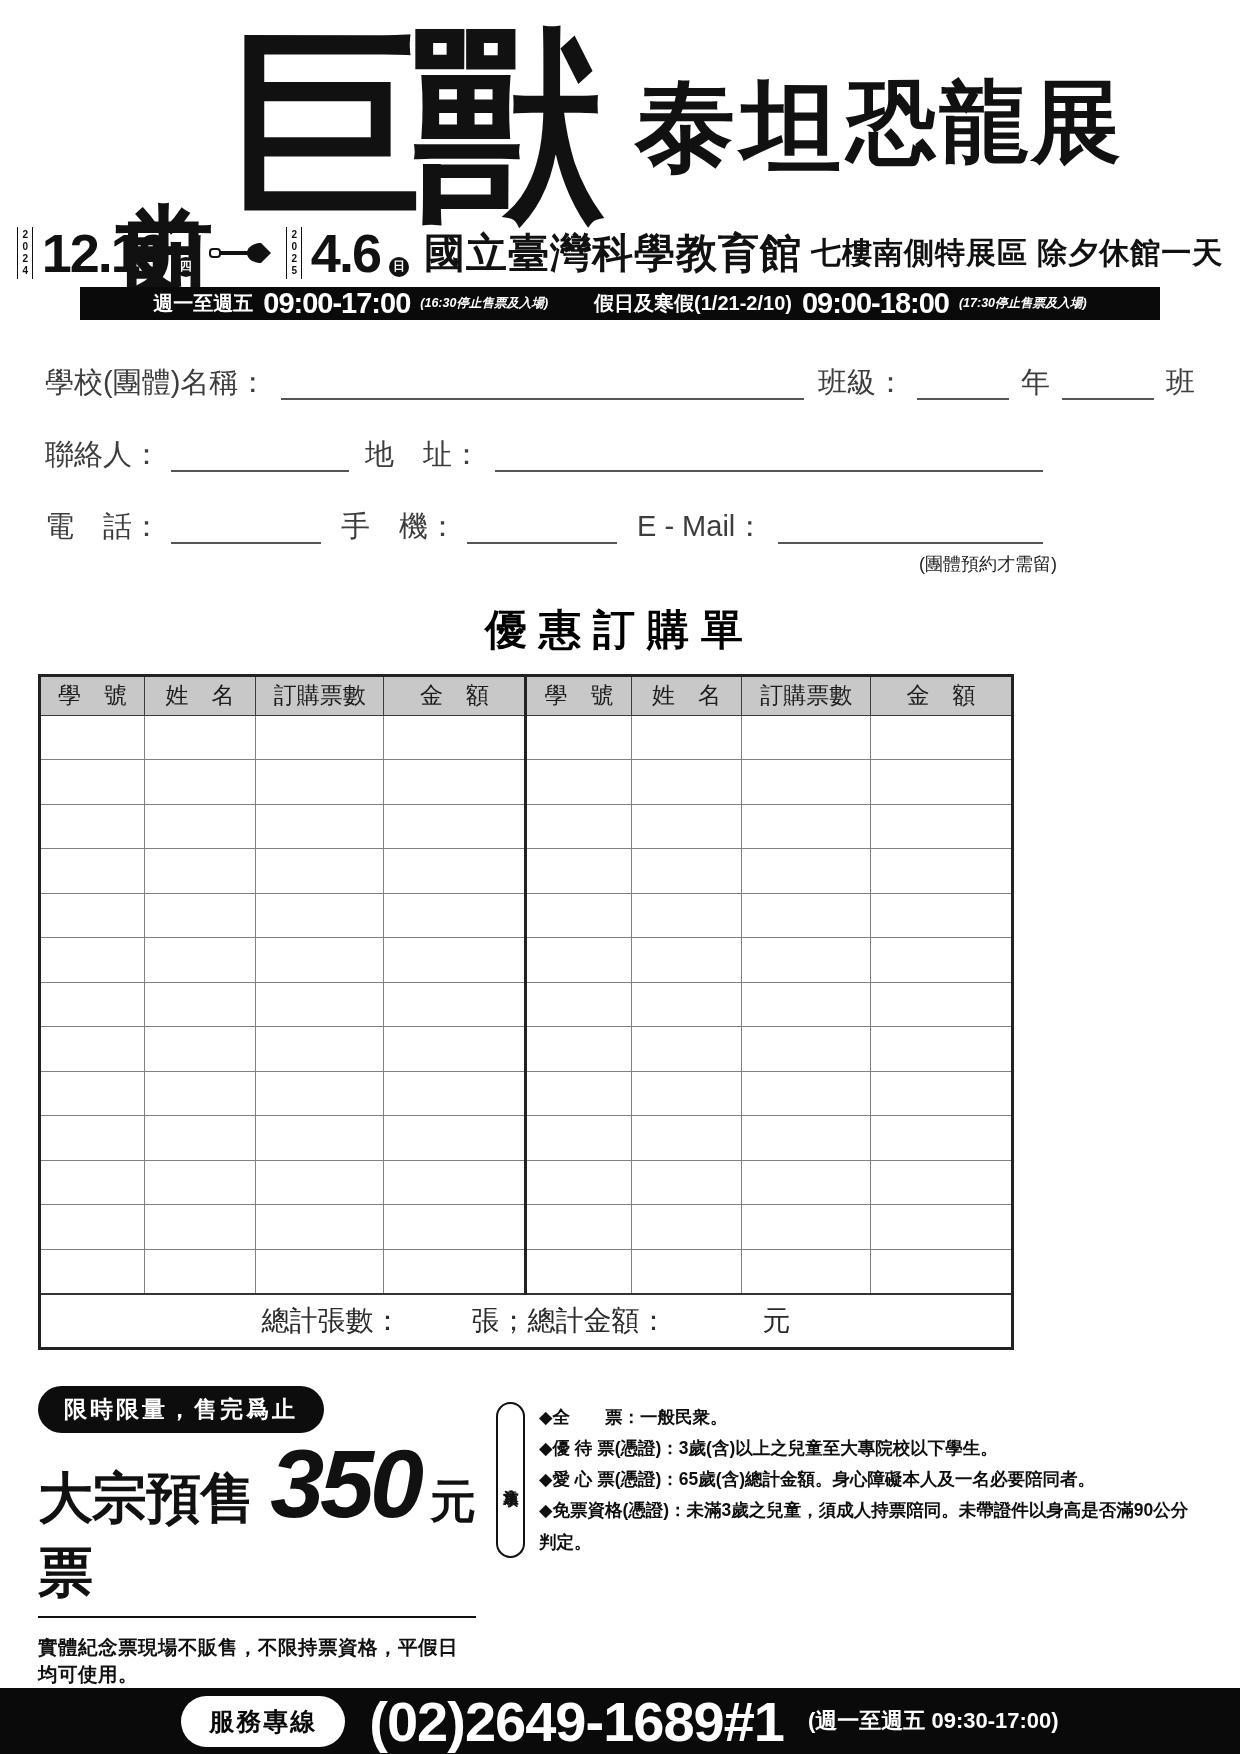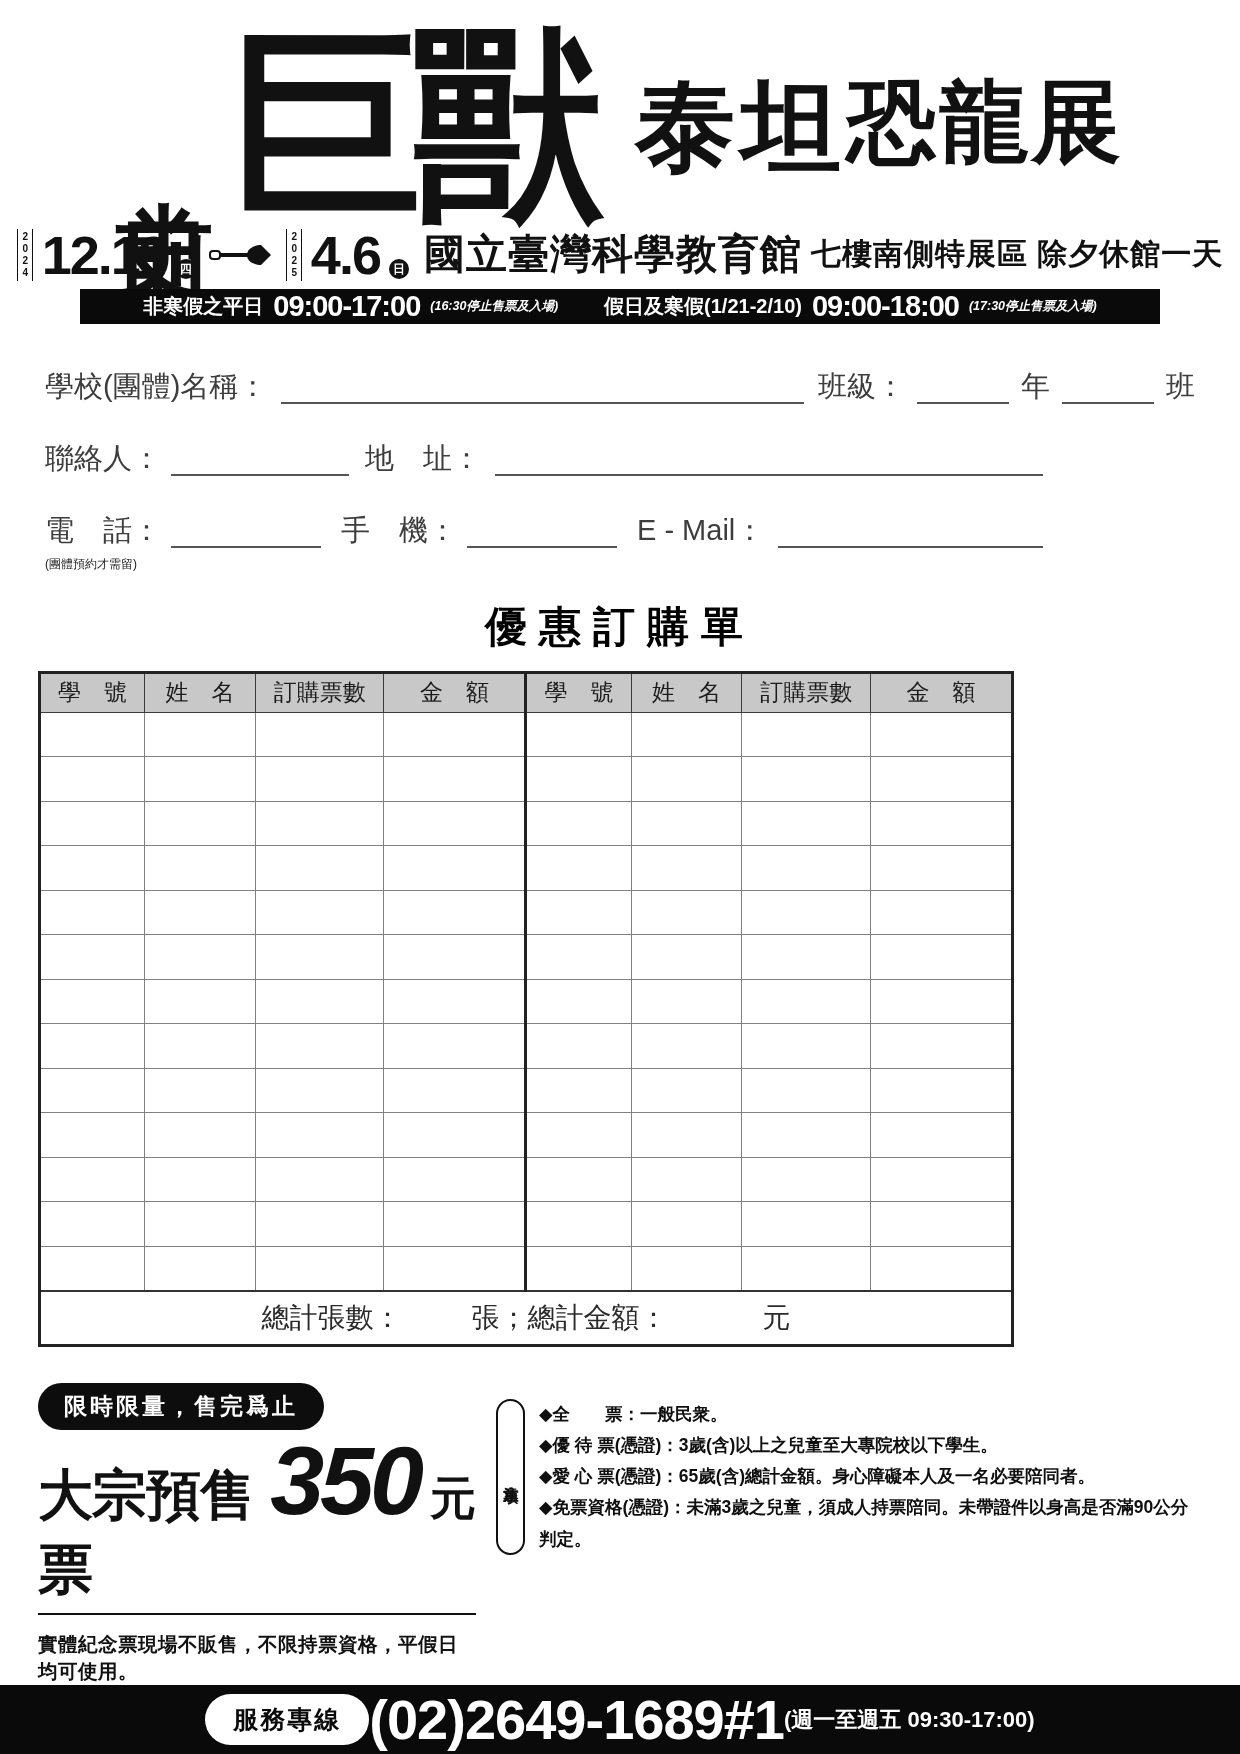--- a/index.html
+++ b/index.html
@@ -41,21 +41,21 @@
   
   .form { margin: 38px 45px 0; font-size: 29px; color: #3d3d3d; }
   .form-line { display: flex; align-items: flex-end; margin-bottom: 30px; height: 42px; }
   .f-label { white-space: nowrap; line-height: 1.2; }
   .blank { border-bottom: 2.5px solid #555; height: 36px; display: inline-block; }
   .grow { flex: 1 1 auto; margin: 0 14px; }
   .w-class { width: 92px; margin: 0 12px; }
   .w-contact { width: 178px; margin: 0 16px 0 10px; }
   .w-phone { width: 150px; margin: 0 20px 0 10px; }
   .pad-r { padding-right: 138px; }
-  .email-note { padding-right: 138px; font-size: 12px; color: #222; font-weight: 500; margin-top: -22px; }
+  .email-note { text-align: right; padding-right: 138px; font-size: 18px; color: #222; font-weight: 500; margin-top: -22px; }
 
   
   .order-title { margin: 26px auto 16px; text-align: center; font-size: 42px; font-weight: 800; letter-spacing: 12px; color: #000; }
   .order-table { width: 976px; margin: 0 38px; border-collapse: collapse; table-layout: fixed;
                  border: 3px solid #222; }
   .order-table th { background: #c8c8c8; border: 1px solid #3c3c3c; height: 40px; font-size: 23px; font-weight: 500; color: #1c1c1c; }
   .order-table td { border: 1px solid #808080; height: 44.5px; }
   .order-table th:nth-child(5), .order-table td:nth-child(5) { border-left: 3px solid #222; }
   .order-table tfoot td { border: none; border-top: 2.5px solid #333; height: 55px;
                           text-align: center; font-size: 28px; color: #2b2b2b; }
@@ -79,21 +79,21 @@
   .pt-label { font-size: 31px; font-weight: 900; }
   .pt-value { font-size: 35px; font-weight: 900; margin-left: 7px; letter-spacing: -1px; }
   .price-item { display: inline-flex; align-items: baseline; }
   .notes-row { display: flex; gap: 14px; margin-top: 12px; align-items: stretch; }
   .notice-capsule { writing-mode: vertical-rl; text-orientation: upright; border: 2.5px solid #111; border-radius: 20px;
                     font-size: 15px; font-weight: 800; padding: 8px 3px; letter-spacing: 2px; align-self: stretch;
                     display: flex; align-items: center; justify-content: center; }
   .notes-list { list-style: none; font-size: 17.5px; font-weight: 700; line-height: 1.78; color: #0f0f0f; }
 
   
-  .hotline { margin-top: auto; height: 97px; background: #0a0a0a; display: flex; justify-content: center; align-items: center; }
+  .hotline { margin-top: auto; height: 97px; background: #0a0a0a; display: flex; justify-content: center; align-items: center; gap: 24px; }
   .hotline-pill { background: #fff; color: #0a0a0a; font-size: 25px; font-weight: 800; padding: 9px 28px; border-radius: 999px; letter-spacing: 2px; }
   .hotline-phone { color: #fff; font-size: 56px; font-weight: 900; letter-spacing: -1px; }
   .hotline-hours { color: #fff; font-size: 22px; font-weight: 700; }
 </style>
 </head>
 <body>
 
 <div class="page">
 
   <header class="logo">
@@ -117,21 +117,21 @@
       </svg>
     </span>
     <span class="year">2025</span>
     <span class="bigdate">4.6</span>
     <span class="daydot">日</span>
     <span class="venue">國立臺灣科學教育館</span>
     <span class="venue-note">七樓南側特展區 除夕休館一天</span>
   </div>
 
   <div class="hours-banner">
-    <span class="h-label">非寒假之平日</span>
+    <span class="h-label">週一至週五</span>
     <span class="h-time">09:00-17:00</span>
     <span class="h-note">(16:30停止售票及入場)</span>
     <span class="h-gap"></span>
     <span class="h-label">假日及寒假(1/21-2/10)</span>
     <span class="h-time">09:00-18:00</span>
     <span class="h-note">(17:30停止售票及入場)</span>
   </div>
 
   <div class="form">
     <div class="form-line">

